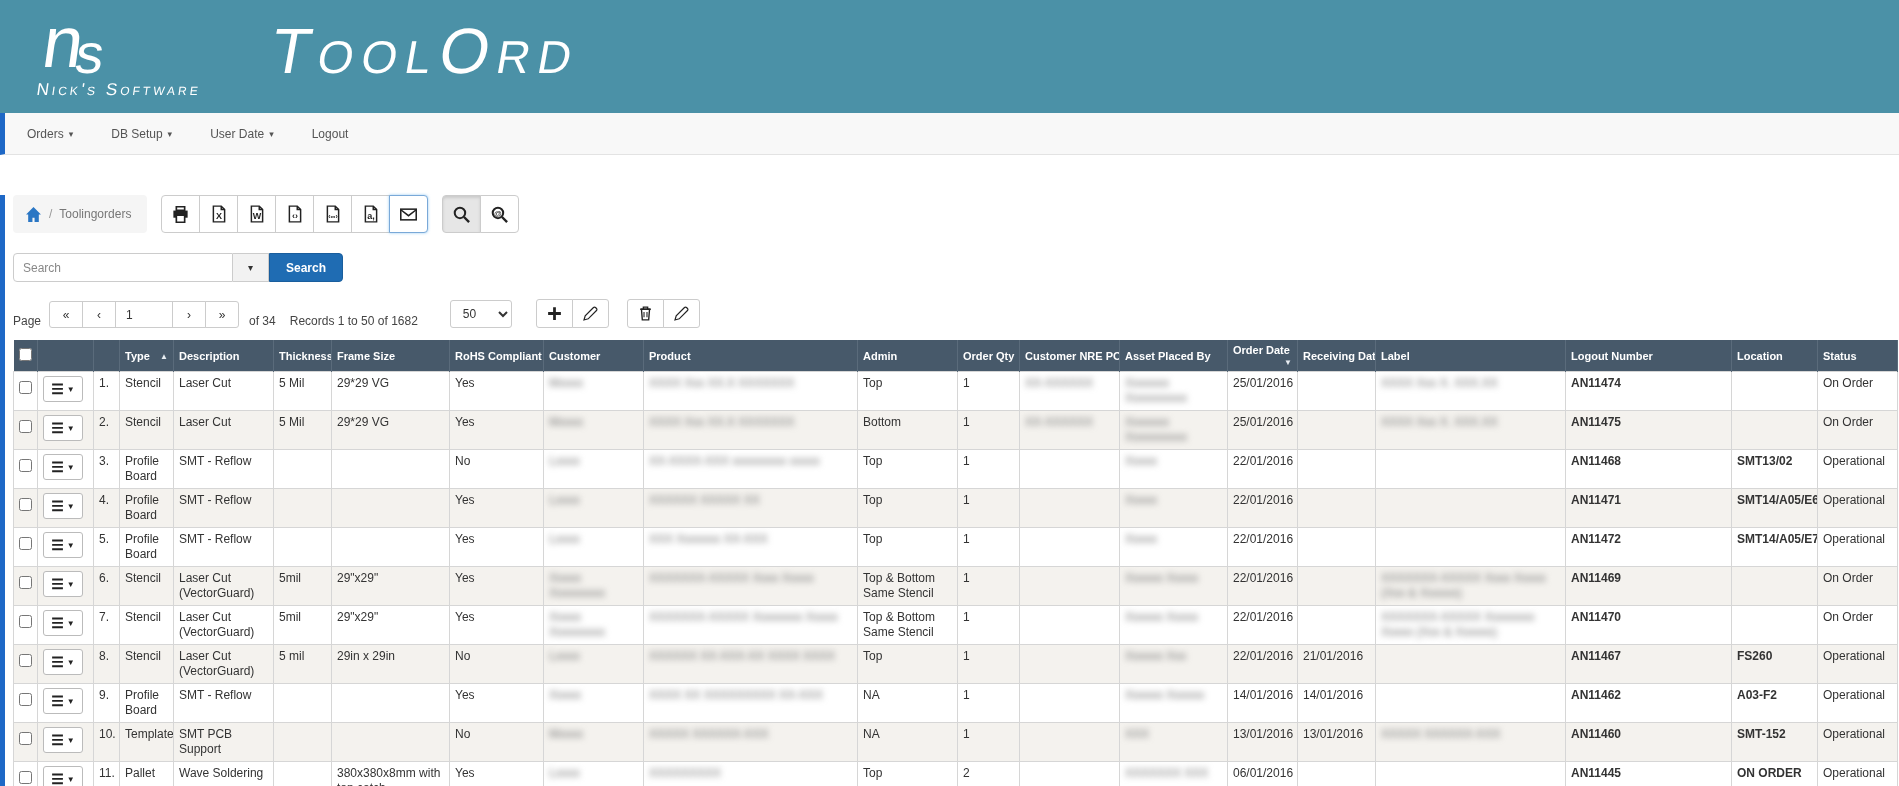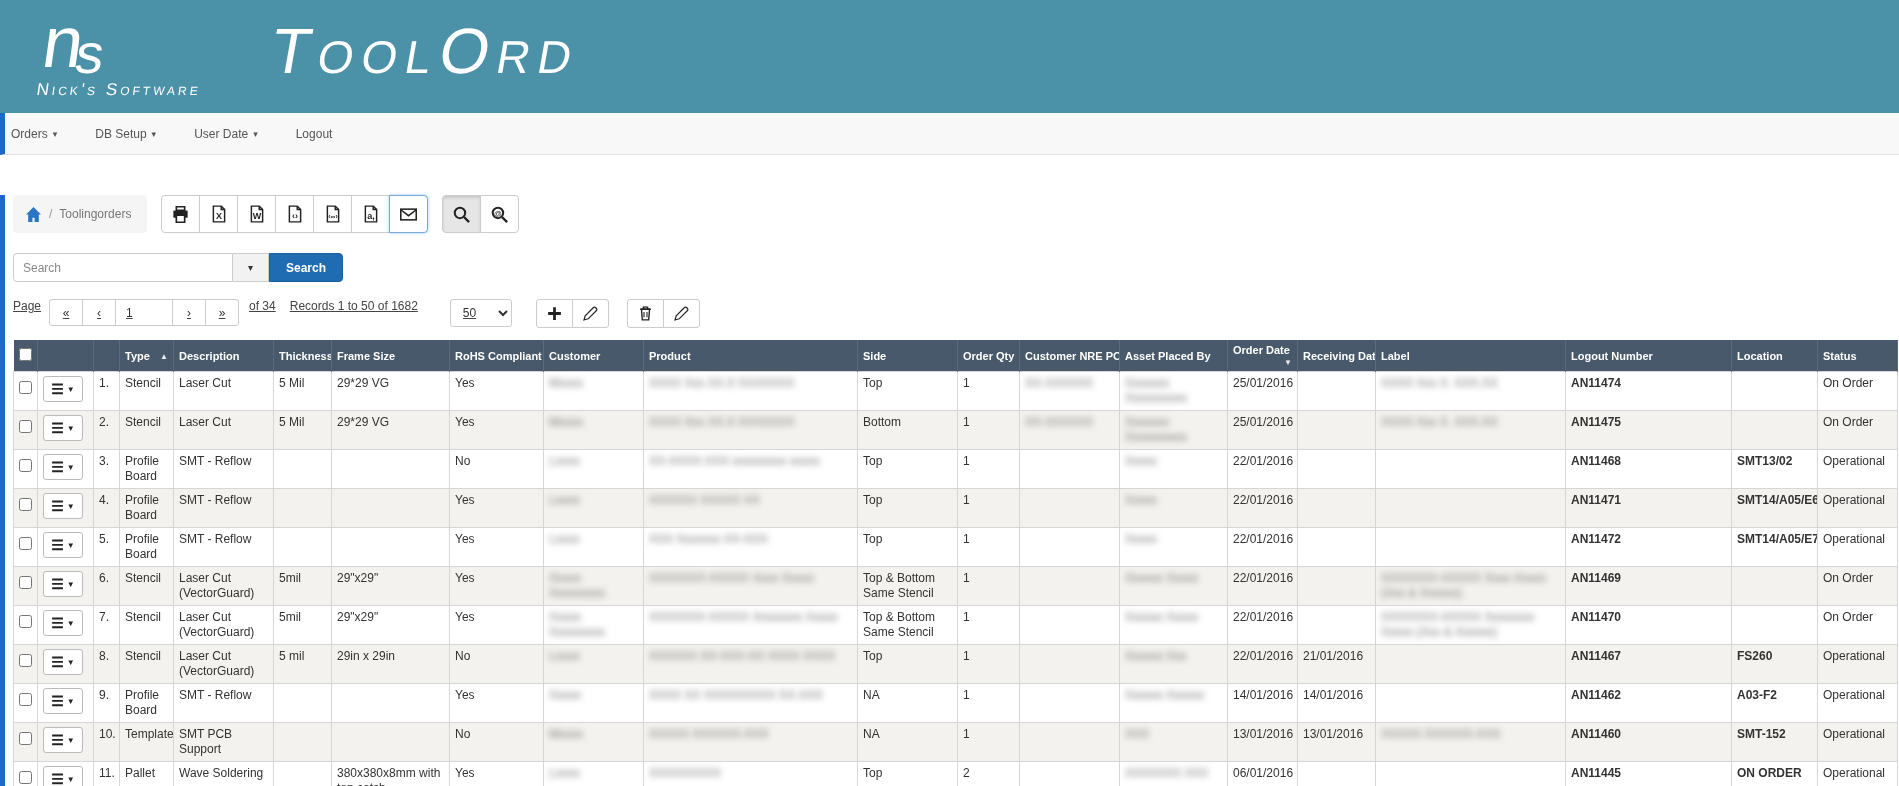--- a/index.html
+++ b/index.html
@@ -12,21 +12,21 @@
   .logo-ns { line-height:1; white-space:nowrap; }
   .logo-n { font-size:72px; font-weight:400; }
   .logo-s { font-size:56px; font-weight:400; position:relative; top:6px; left:-6px; }
   .logo-sub { font-size:17px; letter-spacing:3px; font-variant:small-caps; margin-top:2px; }
   .app-title { position:absolute; left:272px; top:14px; transform:skewX(-10deg);
     white-space:nowrap; font-weight:300; letter-spacing:8px; }
   .t-big { font-size:64px; } .t-small { font-size:46px; }
 
   
   .navbar { height:42px; background:#f8f8f8; border-bottom:1px solid #e3e3e3;
-    display:flex; align-items:center; padding-left:6px; border-left:5px solid #1e68c6; }
+    display:flex; align-items:center; padding-left:22px; border-left:5px solid #1e68c6; }
   .nav-item { font-size:12px; color:#555; margin-right:38px; cursor:pointer; display:flex; align-items:center; gap:5px; }
   .nav-caret { font-size:9px; color:#555; }
 
   
   .content { border-left:5px solid #1e68c6; padding:0 6px 0 8px; height:631px; }
 
   .row1 { margin-top:40px; display:flex; align-items:flex-start; gap:14px; }
   .breadcrumb { background:#f5f5f5; border-radius:4px; height:38px; display:flex;
     align-items:center; padding:0 16px 0 12px; gap:7px; font-size:12px; color:#777; }
   .crumb-sep { color:#999; }
@@ -40,21 +40,21 @@
 
   .row2 { margin-top:20px; display:flex; }
   .search-input { width:220px; height:29px; border:1px solid #ccc; border-radius:4px 0 0 4px;
     padding:0 9px; font-size:12px; color:#555; outline:none; font-family:"Liberation Sans",sans-serif; }
   .search-input::placeholder { color:#888; }
   .search-caret-btn { width:36px; height:29px; border:1px solid #ccc; border-left:none;
     background:#f2f2f2; font-size:10px; color:#333; cursor:pointer; }
   .search-btn { height:29px; padding:0 16px; background:#1f6cb3; border:1px solid #1a5e9d;
     color:#fff; font-size:12px; font-weight:bold; border-radius:0 4px 4px 0; cursor:pointer; }
 
-  .row3 { margin-top:17px; display:flex; align-items:flex-start; font-size:12px; color:#444;text-decoration:underline; }
+  .row3 { margin-top:17px; display:flex; align-items:flex-end; font-size:12px; color:#444; }
   .pg-label { margin-right:8px; }
   .pg-btn { width:34px; height:27px; background:#fff; border:1px solid #ccc; margin-left:-1px;
     font-size:12px; color:#333; cursor:pointer; display:flex; align-items:center; justify-content:center; }
   .pg-group { display:flex; }
   .pg-group > *:first-child { border-radius:3px 0 0 3px; margin-left:0; }
   .pg-group > *:last-child { border-radius:0 3px 3px 0; }
   .pg-input { width:58px; height:27px; border:1px solid #ccc; margin-left:-1px; text-align:left;
     padding-left:10px; font-size:12px; color:#333; outline:none; }
   .pg-of { margin:0 14px 0 10px; }
   .pg-records { margin-right:32px; }
@@ -298,21 +298,21 @@
       <th><input type="checkbox" style=""></th>
       <th></th>
     <th></th>
           <th>Type<span class="sort">▲</span></th>
           <th>Description</th>
           <th>Thickness</th>
           <th>Frame Size</th>
           <th>RoHS Compliant</th>
           <th>Customer</th>
           <th>Product</th>
-          <th>Side</th>
+          <th>Admin</th>
           <th>Order Qty</th>
           <th>Customer NRE PO</th>
           <th>Asset Placed By</th>
           <th>Order Date<span class="sort">▼</span></th>
           <th>Receiving Date</th>
           <th>Label</th>
           <th>Logout Number</th>
           <th>Location</th>
           <th>Status</th>
         </tr>

